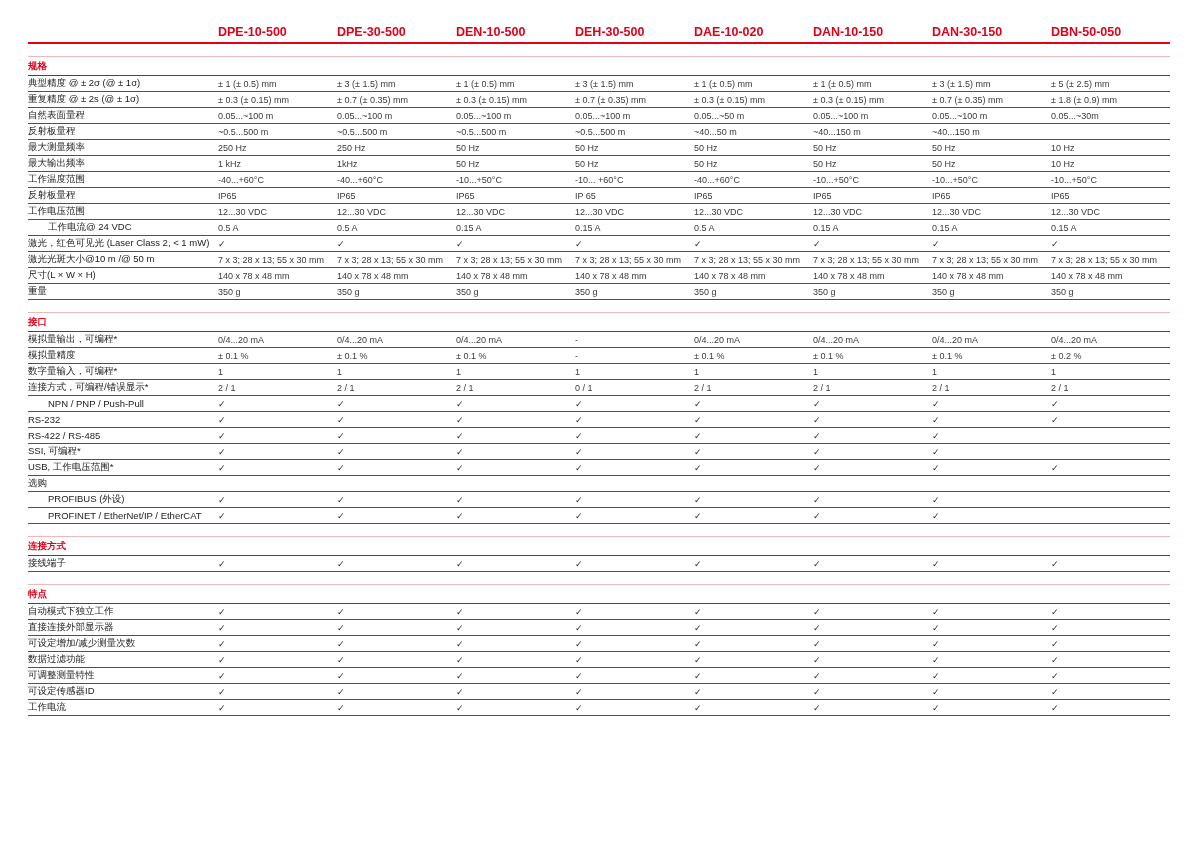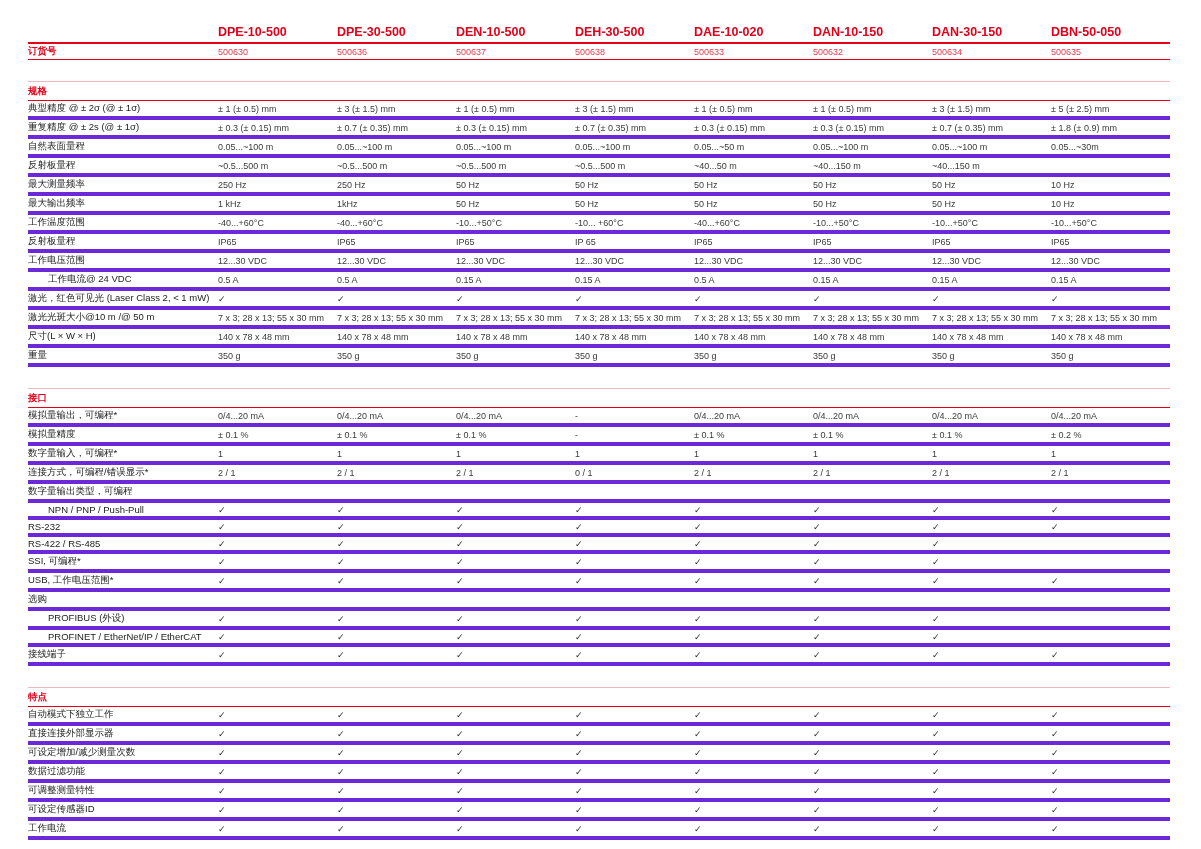--- a/index.html
+++ b/index.html
@@ -10,21 +10,21 @@
     color:#222;
     overflow:hidden;
   }
   .page { width:1201px; height:614px; padding:24px 31px 0 28px; }
 
   .row {
     display:grid;
     grid-template-columns:190px repeat(8,119px);
     align-items:center;
     min-height:16px;
-    border-bottom:4px solid #6d28d9;
+    border-bottom:1px solid #6d28d9;
   }
   .cell {
     font-size:9px;
     color:#3a3a3a;
     padding:1px 6px 1px 0;
     white-space:nowrap;
     overflow:hidden;
   }
   .label-cell {
     font-size:9.5px;
@@ -42,21 +42,21 @@
     font-size:12.5px;
     font-weight:bold;
     color:#e2001a;
     padding-bottom:3px;
   }
   .order-row { border-bottom:1px solid #e2001a; }
   .order-label { font-weight:bold; color:#e2001a; }
   .order-value { color:#e2001a; opacity:0.78; }
 
   .section-title {
-    margin-top:21px;
+    margin-top:12px;
     border-top:1px solid #f0b9b9;
     border-bottom:1.5px solid #e2001a;
     font-size:9.5px;
     font-weight:bold;
     color:#e2001a;
     padding:3px 0 2px 0;
     min-height:15px;
   }
   .check { color:#2b2b2b; }
 </style>
@@ -69,31 +69,20 @@
         <div class="cell label-cell"></div>
         <div class="cell product-name">DPE-10-500</div>
         <div class="cell product-name">DPE-30-500</div>
         <div class="cell product-name">DEN-10-500</div>
         <div class="cell product-name">DEH-30-500</div>
         <div class="cell product-name">DAE-10-020</div>
         <div class="cell product-name">DAN-10-150</div>
         <div class="cell product-name">DAN-30-150</div>
         <div class="cell product-name">DBN-50-050</div>
       </div>
-      <div class="row order-row">
-        <div class="cell label-cell order-label">订货号</div>
-        <div class="cell order-value">500630</div>
-        <div class="cell order-value">500636</div>
-        <div class="cell order-value">500637</div>
-        <div class="cell order-value">500638</div>
-        <div class="cell order-value">500633</div>
-        <div class="cell order-value">500632</div>
-        <div class="cell order-value">500634</div>
-        <div class="cell order-value">500635</div>
-      </div>
       <div class="section-title">规格</div>
       <div class="row">
         <div class="cell label-cell">典型精度 @ ± 2σ (@ ± 1σ)</div>
         <div class="cell">± 1 (± 0.5) mm</div>
         <div class="cell">± 3 (± 1.5) mm</div>
         <div class="cell">± 1 (± 0.5) mm</div>
         <div class="cell">± 3 (± 1.5) mm</div>
         <div class="cell">± 1 (± 0.5) mm</div>
         <div class="cell">± 1 (± 0.5) mm</div>
         <div class="cell">± 3 (± 1.5) mm</div>
@@ -281,31 +270,20 @@
         <div class="cell">2 / 1</div>
         <div class="cell">2 / 1</div>
         <div class="cell">2 / 1</div>
         <div class="cell">0 / 1</div>
         <div class="cell">2 / 1</div>
         <div class="cell">2 / 1</div>
         <div class="cell">2 / 1</div>
         <div class="cell">2 / 1</div>
       </div>
       <div class="row">
-        <div class="cell label-cell">数字量输出类型，可编程</div>
-        <div class="cell"></div>
-        <div class="cell"></div>
-        <div class="cell"></div>
-        <div class="cell"></div>
-        <div class="cell"></div>
-        <div class="cell"></div>
-        <div class="cell"></div>
-        <div class="cell"></div>
-      </div>
-      <div class="row">
         <div class="cell label-cell indent">NPN / PNP / Push-Pull</div>
         <div class="cell check">✓</div>
         <div class="cell check">✓</div>
         <div class="cell check">✓</div>
         <div class="cell check">✓</div>
         <div class="cell check">✓</div>
         <div class="cell check">✓</div>
         <div class="cell check">✓</div>
         <div class="cell check">✓</div>
       </div>
@@ -379,20 +357,21 @@
         <div class="cell label-cell indent">PROFINET / EtherNet/IP / EtherCAT</div>
         <div class="cell check">✓</div>
         <div class="cell check">✓</div>
         <div class="cell check">✓</div>
         <div class="cell check">✓</div>
         <div class="cell check">✓</div>
         <div class="cell check">✓</div>
         <div class="cell check">✓</div>
         <div class="cell"></div>
       </div>
+      <div class="section-title">连接方式</div>
       <div class="row">
         <div class="cell label-cell">接线端子</div>
         <div class="cell check">✓</div>
         <div class="cell check">✓</div>
         <div class="cell check">✓</div>
         <div class="cell check">✓</div>
         <div class="cell check">✓</div>
         <div class="cell check">✓</div>
         <div class="cell check">✓</div>
         <div class="cell check">✓</div>

